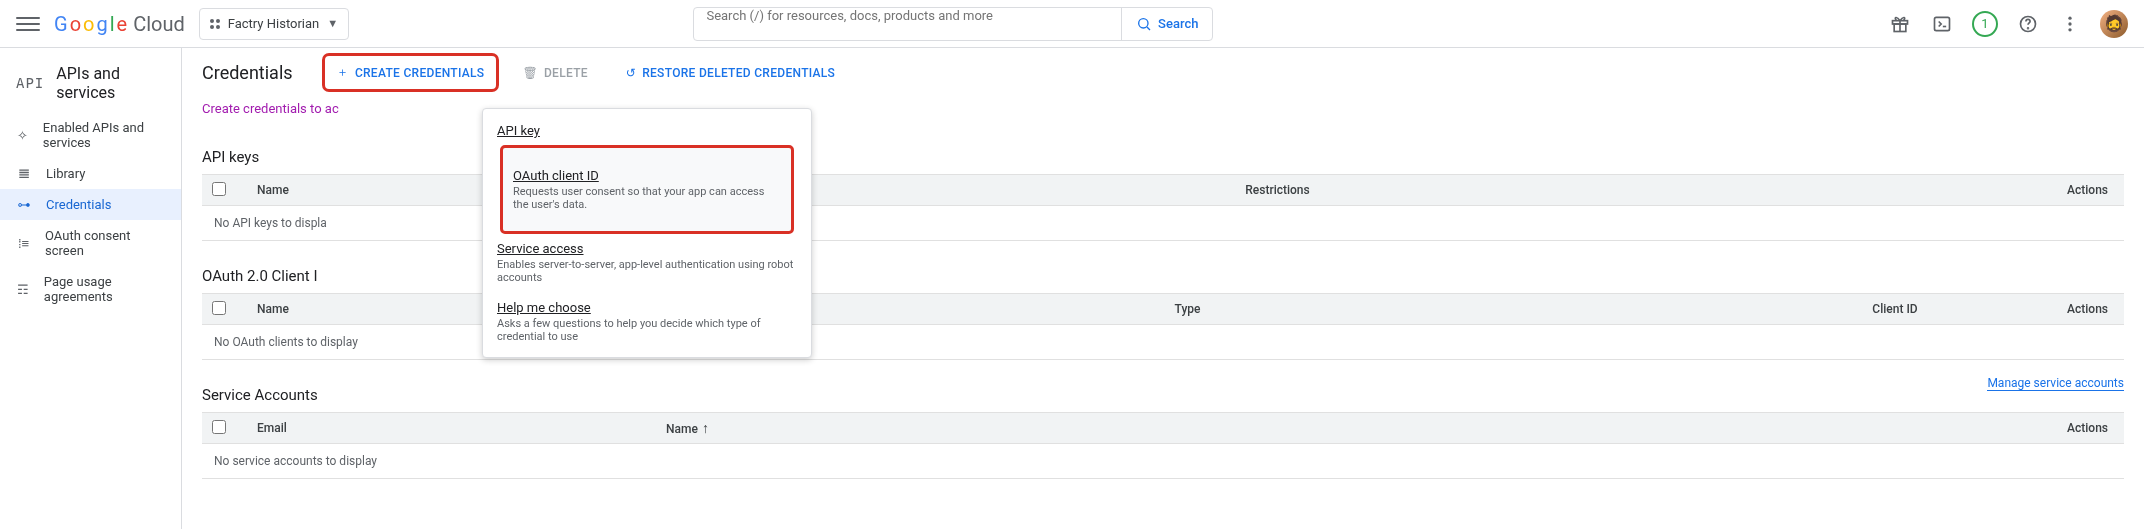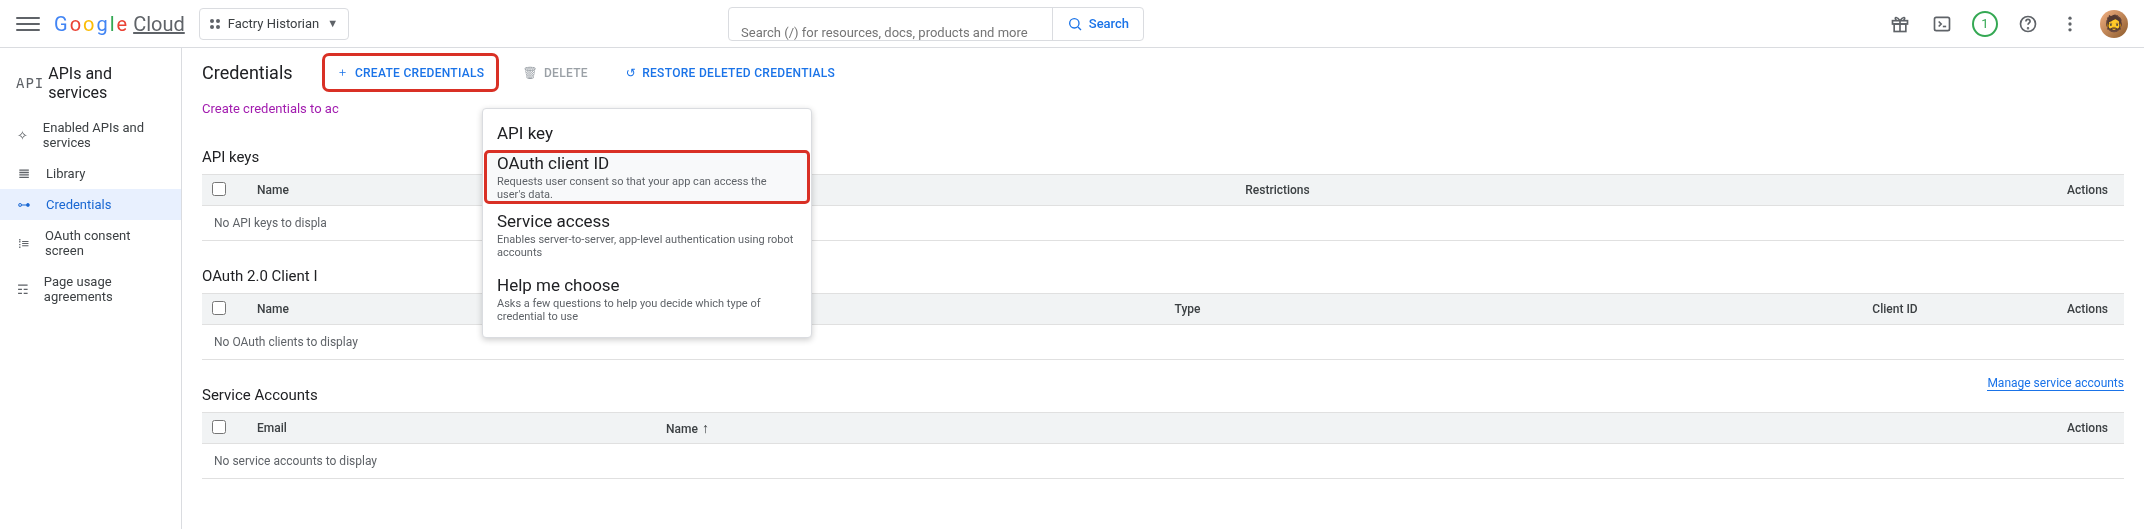--- a/index.html
+++ b/index.html
@@ -4,60 +4,60 @@
 <style>
   * { box-sizing: border-box; margin: 0; padding: 0; font-family: Roboto, "Google Sans", Arial, sans-serif; }
   body { background: #fff; color: #3c4043; font-size: 13px; overflow-x: hidden; }
 
   
   .header { display: flex; align-items: center; height: 48px; border-bottom: 1px solid #dadce0; padding: 0 16px; gap: 14px; }
   .hamburger { width: 24px; height: 24px; display:flex;flex-direction:column;justify-content:center;gap:4px; cursor:pointer; }
   .hamburger span{height:2px;background:#5f6368;border-radius:1px;}
   .logo { display:flex; align-items:center; gap:2px; font-size:20px; }
   .logo .g-blue{color:#4285F4;} .logo .g-red{color:#EA4335;} .logo .g-yellow{color:#FBBC05;} .logo .g-green{color:#34A853;}
-  .logo .cloud{color:#5f6368; margin-left:4px; letter-spacing:0;text-decoration:underline;}
+  .logo .cloud{color:#5f6368; margin-left:4px; letter-spacing:0;}
   .project-picker{display:flex;align-items:center;gap:8px;border:1px solid #dadce0;border-radius:4px;height:32px;padding:0 10px;cursor:pointer;font-size:13px;color:#3c4043;}
   .project-picker .dots{display:grid;grid-template-columns:repeat(2,4px);gap:2px;}
   .project-picker .dots span{width:4px;height:4px;background:#5f6368;border-radius:50%;}
   .project-picker .caret{font-size:11px;color:#5f6368;}
-  .search-wrap{margin-left:auto;margin-right:auto;display:flex;align-items:flex-end;width:416px;border:1px solid #dadce0;border-radius:4px;height:34px;overflow:hidden;background:#fff;}
+  .search-wrap{margin-left:auto;margin-right:auto;display:flex;align-items:flex-start;width:520px;border:1px solid #dadce0;border-radius:4px;height:34px;overflow:hidden;background:#fff;}
   .search-wrap input{flex:1;border:none;outline:none;padding:0 12px;font-size:13px;color:#5f6368;background:transparent;}
   .search-wrap .search-btn{display:flex;align-items:center;gap:6px;color:#1a73e8;border-left:1px solid #dadce0;height:100%;padding:0 14px;font-weight:500;cursor:pointer;}
   .hdr-right{display:flex;align-items:center;gap:18px;margin-left:auto;}
   .hdr-icon{color:#5f6368;cursor:pointer;display:flex;align-items:center;justify-content:center;width:24px;height:24px;}
   .counter{border:2px solid #34A853;color:#34A853;border-radius:50%;width:26px;height:26px;display:flex;align-items:center;justify-content:center;font-size:13px;}
   .avatar{width:28px;height:28px;border-radius:50%;background:linear-gradient(135deg,#f4b183,#8b5a2b);display:flex;align-items:center;justify-content:center;font-size:16px;}
 
   
   .body-row{display:flex;min-height:calc(100vh - 48px);}
   .sidebar{width:182px;border-right:1px solid #dadce0;padding-top:6px;flex-shrink:0;}
-  .side-title{display:flex;align-items:center;gap:4px;padding:10px 16px;font-size:16px;color:#202124;}
+  .side-title{display:flex;align-items:center;gap:12px;padding:10px 16px;font-size:16px;color:#202124;}
   .api-logo{font-family:monospace;font-size:14px;color:#5f6368;letter-spacing:1px;}
   .side-item{display:flex;align-items:center;gap:14px;padding:8px 16px;cursor:pointer;font-size:13px;color:#3c4043;}
   .side-item .ic{width:16px;display:flex;justify-content:center;color:#5f6368;}
   .side-item.sel{background:#e8f0fe;color:#1967d2;}
   .side-item.sel .ic{color:#1967d2;}
 
   
   .main{flex:1;padding:0 0 30px 0;position:relative;}
   .toolbar{display:flex;align-items:center;gap:18px;padding:10px 20px;}
   .toolbar h1{font-size:18px;font-weight:400;color:#202124;margin-right:16px;}
   .tb-btn{display:flex;align-items:center;gap:6px;font-size:12px;font-weight:500;letter-spacing:.3px;cursor:pointer;padding:6px 10px;}
   .tb-create{color:#1a73e8;}
   .tb-delete{color:#9aa0a6;}
   .tb-restore{color:#1a73e8;}
   .highlight-red{outline:3px solid #d93025;outline-offset:2px;border-radius:2px;}
   .desc{padding:4px 20px 14px 20px;font-size:13px;color:#a21caf;}
 
   
   .dropdown{position:absolute;left:300px;top:60px;width:330px;background:#fff;border:1px solid #dadce0;border-radius:4px;box-shadow:0 2px 6px rgba(0,0,0,.2);z-index:50;padding:6px 0;}
   .dd-item{padding:8px 14px;cursor:pointer;}
-  .dd-item .t{font-size:17px;color:#202124;}
+  .dd-item .t{font-size:13px;color:#202124;text-decoration:underline;}
   .dd-item .s{font-size:11px;color:#5f6368;margin-top:2px;}
-  .dd-item.highlight{background:#f8f9fa;outline:3px solid #d93025;outline-offset:0;border-radius:2px;margin:2px 4px;padding:0 10px;}
+  .dd-item.highlight{background:#f8f9fa;outline:3px solid #d93025;outline-offset:0;border-radius:2px;margin:2px 20px;padding:20px 10px;}
 
   
   .sect{padding:8px 20px;}
   .sect h2{font-size:15px;font-weight:400;color:#202124;margin:10px 0 8px 0;}
   .sect .link-right{float:right;color:#1a73e8;font-size:12px;cursor:pointer;border-bottom:1px solid #1a73e8;}
   .tbl-head{display:flex;align-items:center;background:#f1f3f4;height:32px;border-top:1px solid #e0e0e0;border-bottom:1px solid #e0e0e0;font-size:12px;font-weight:500;color:#3c4043;padding:0 10px;}
   .tbl-head .chk{width:30px;}
   .tbl-head .col{padding:0 6px;margin-left:9px;}
   .tbl-empty{padding:10px 12px;font-size:12px;color:#5f6368;border-bottom:1px solid #e0e0e0;}
   input[type=checkbox]{width:14px;height:14px;}

